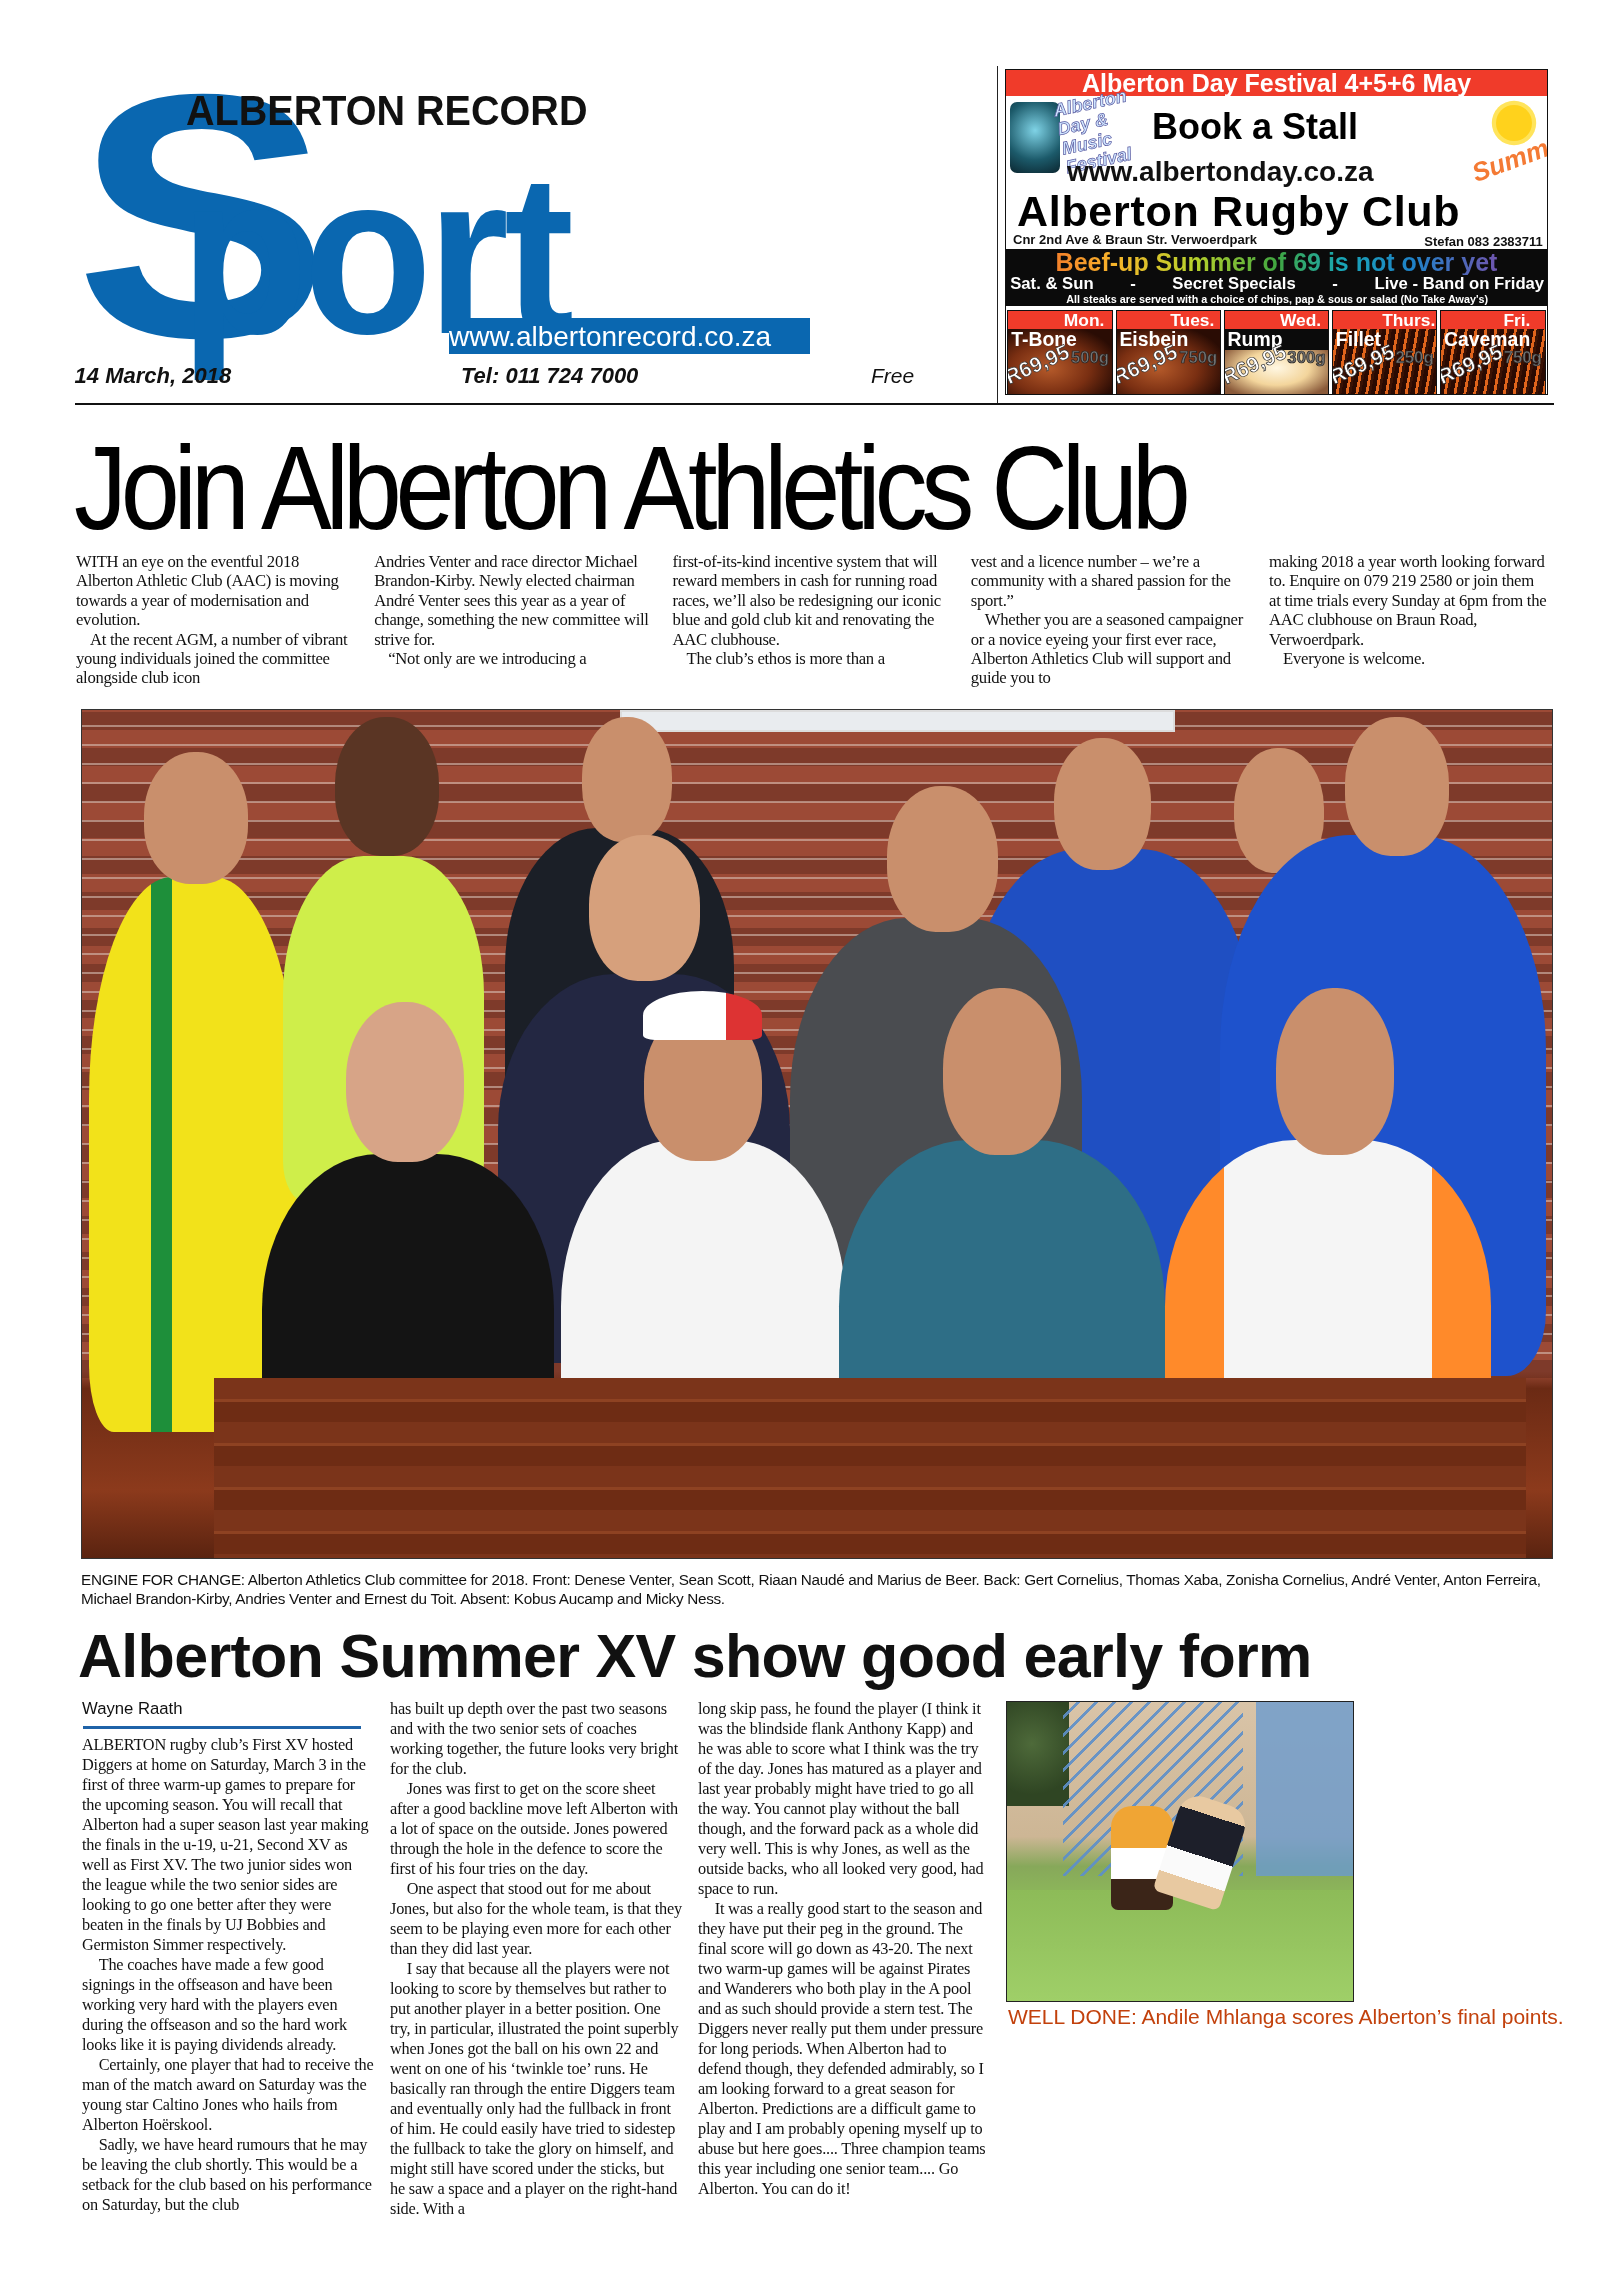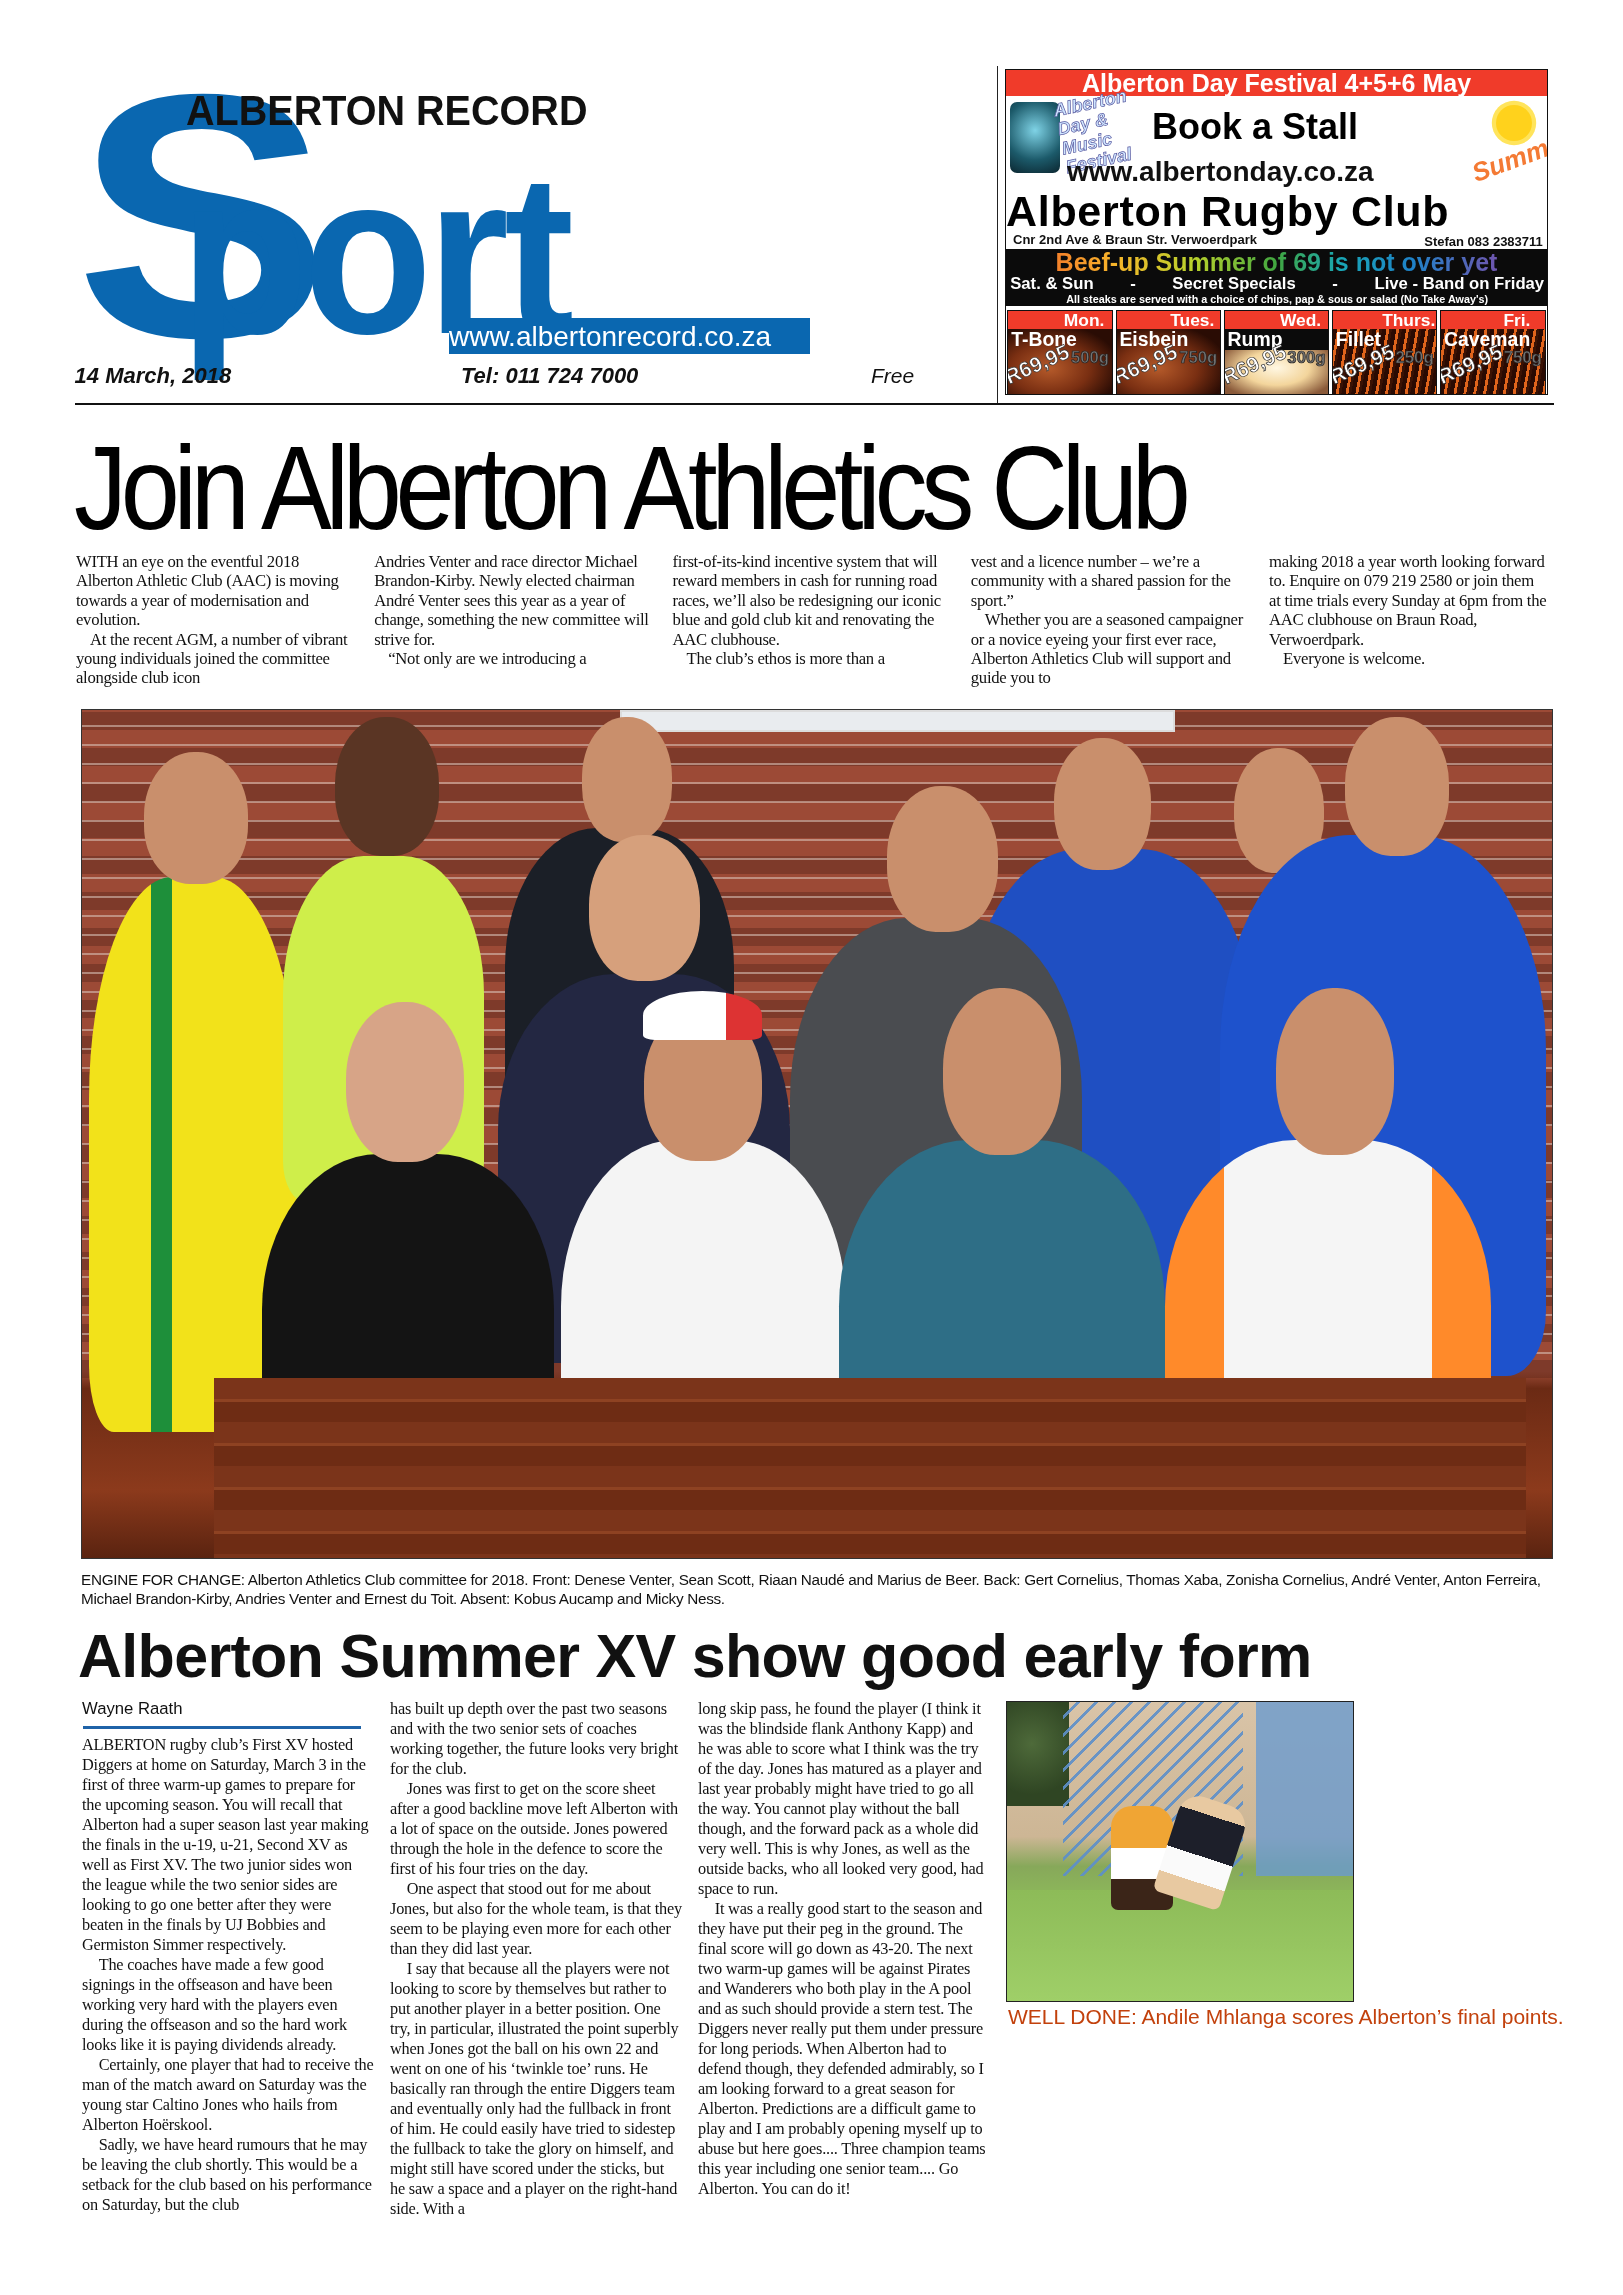--- a/index.html
+++ b/index.html
@@ -30,21 +30,21 @@
   .ad-festival-bar { position: absolute; left: 0; top: 0; width: 100%; height: 26px; background: #f03b2a; color: #fff;
         font-weight: 700; font-size: 25px; line-height: 26px; text-align: center; }
   .ad-mic { position: absolute; left: 4.2px; top: 32px; width: 50px; height: 71px; border-radius: 7px;
         background: radial-gradient(circle at 50% 40%, #7fd3e6, #1c5a6a 60%, #0b2630); }
   .ad-mic-text { position: absolute; left: 46px; top: 32px; width: 97px; font-weight: 700; font-size: 18px; line-height: 19.4px; color: #cfe6ff;
         -webkit-text-stroke: 0.7px #5a5aa0; transform: rotate(-12deg); transform-origin: left top; font-style: italic; }
   .ad-book { position: absolute; left: 146px; top: 36px; font-weight: 700; font-size: 36px; line-height: 42px; color: #000; }
   .ad-sun { position: absolute; left: 490px; top: 35px; width: 36px; height: 36px; border-radius: 50%; background: #ffd21c; box-shadow: 0 0 0 4.2px #ffe45c; }
   .ad-summer { position: absolute; left: 464px; top: 71px; font-weight: 700; font-style: italic; font-size: 26px; color: #f47a34; transform: rotate(-20deg); }
   .ad-web { position: absolute; left: 61px; top: 86px; font-weight: 700; font-size: 28px; line-height: 32px; color: #111; }
-  .ad-club { position: absolute; left: 0; top: 118px; font-weight: 700; font-size: 43px; line-height: 46px; color: #000; letter-spacing: 0.7px; }
+  .ad-club { position: absolute; left: 11px; top: 118px; font-weight: 700; font-size: 43px; line-height: 46px; color: #000; letter-spacing: 0.7px; }
   .ad-addr { position: absolute; left: 7px; top: 162px; font-weight: 700; font-size: 13px; line-height: 15.3px; }
   .ad-phone { position: absolute; right: 4.2px; top: 164px; font-weight: 700; font-size: 13px; line-height: 15.3px; }
   .ad-black { position: absolute; left: 0; top: 179px; width: 100%; height: 57px; background: #0b0b0b; }
   .ad-beef { position: absolute; left: 0; top: 179px; width: 100%; text-align: center; font-weight: 700; font-size: 25px; line-height: 26px;
         background: linear-gradient(90deg, #f0542a 0%, #f7b52a 20%, #b7d22c 35%, #40a640 50%, #19a6b6 62%, #1e82c8 75%, #6b58b0 90%, #9b59b6 100%);
         -webkit-background-clip: text; background-clip: text; color: transparent; }
   .ad-specials { position: absolute; left: 4.2px; top: 205px; width: 534px; color: #fff; font-weight: 700; font-size: 16.7px; line-height: 18px;
         display: flex; justify-content: space-between; }
   .ad-steaks { position: absolute; left: 4.2px; top: 223px; width: 534px; color: #fff; font-weight: 700; font-size: 10.8px; line-height: 12.5px; text-align: center; }
   .ad-days { position: absolute; left: 0; top: 240px; width: 100%; height: 86px; display: flex; gap: 2.8px; padding: 0 1.4px; }

